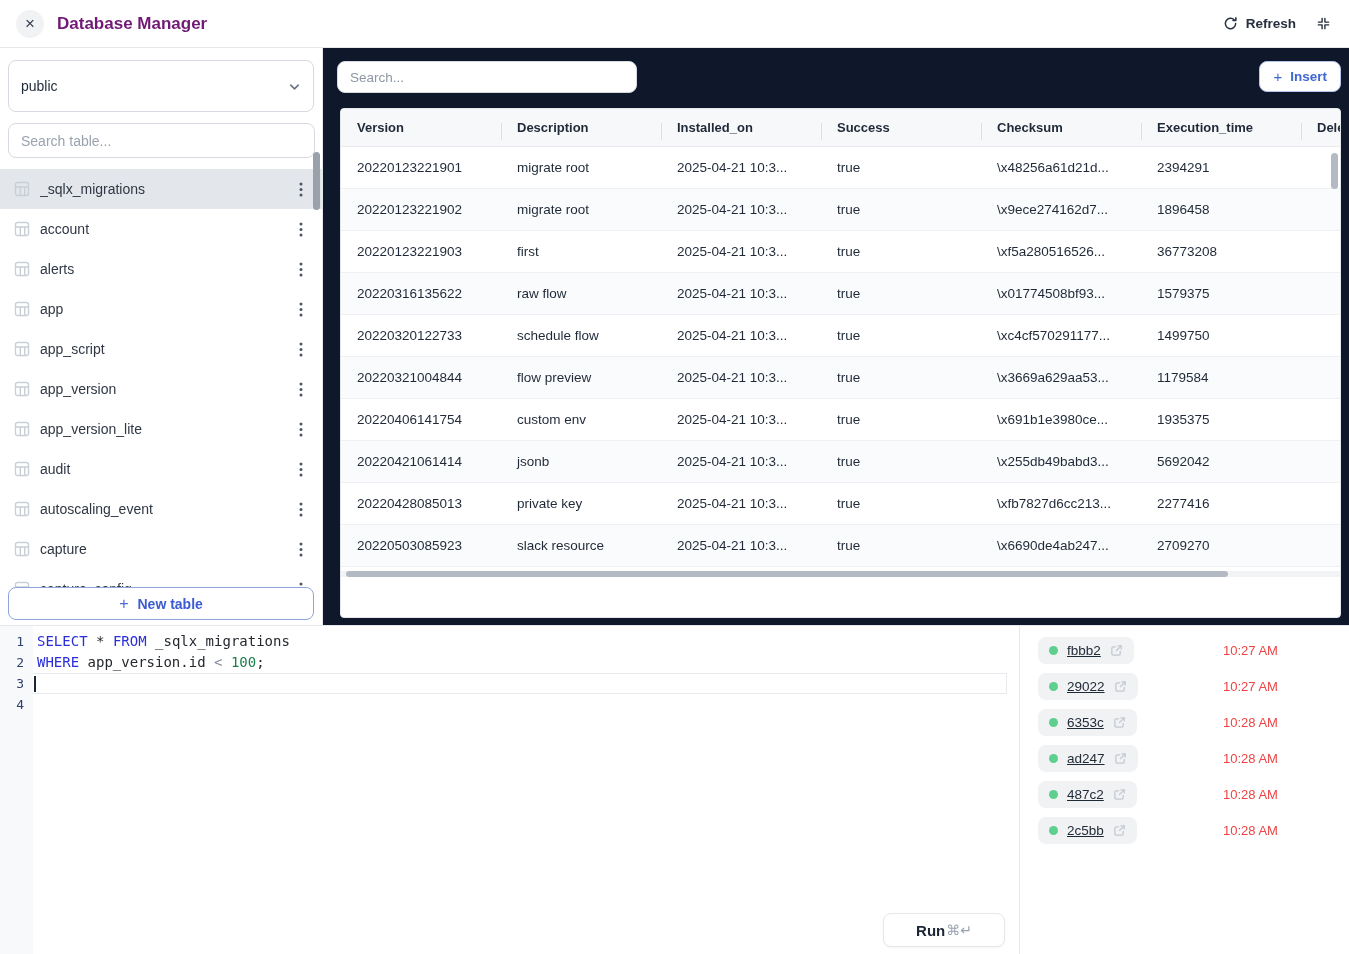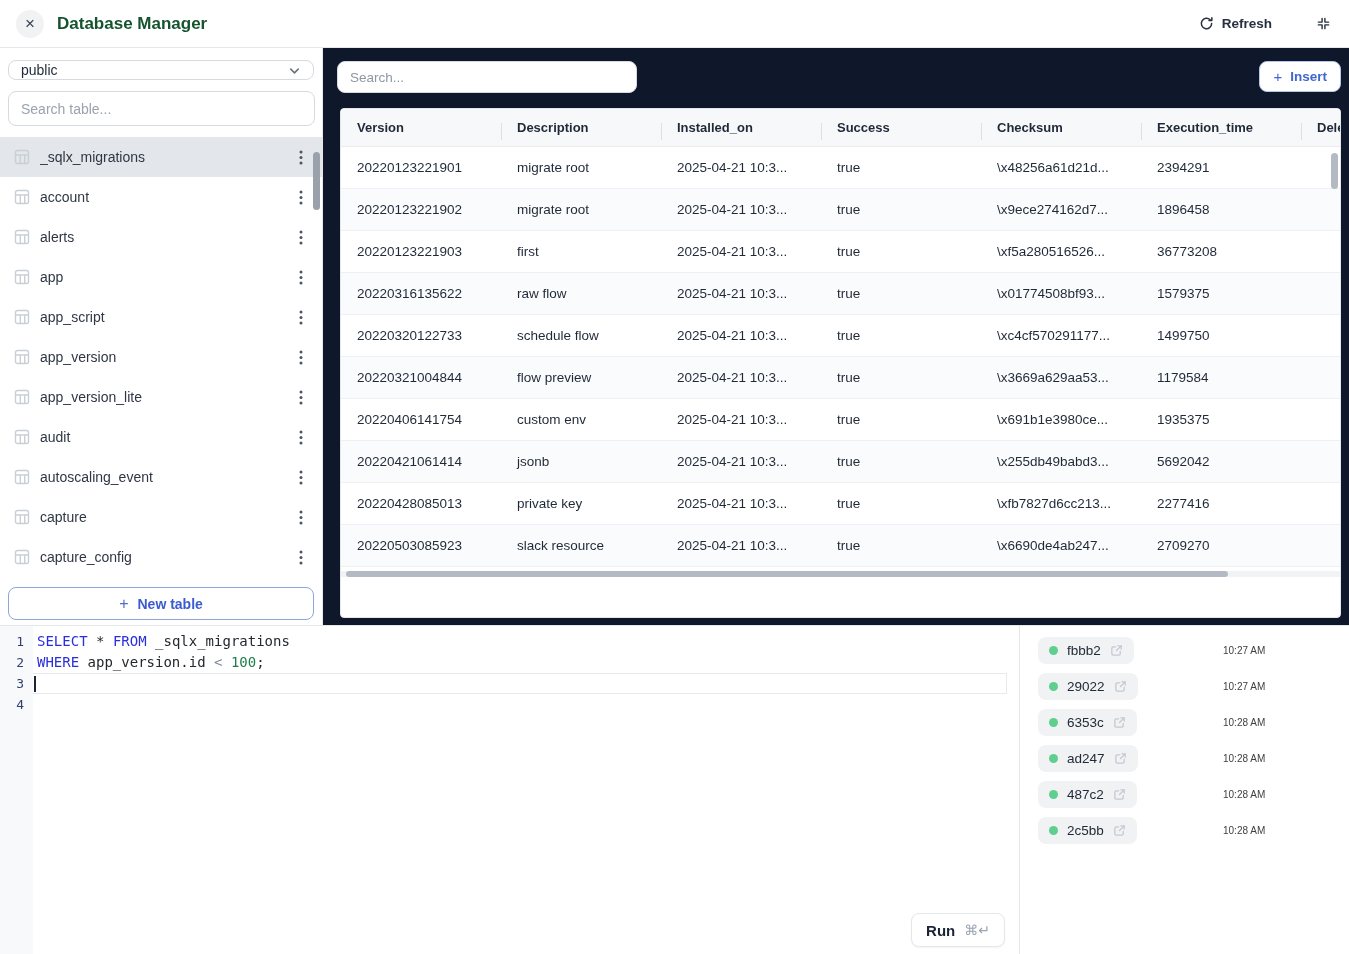--- a/index.html
+++ b/index.html
@@ -15,33 +15,33 @@
   #header {
     position:absolute; top:0; left:0; right:0; height:48px;
     border-bottom:1px solid #e5e7eb; display:flex; align-items:center;
     padding:0 18px 0 16px; background:#fff; z-index:30;
   }
   .close-btn {
     width:28px; height:28px; border-radius:50%; background:#f1f2f4;
     display:flex; align-items:center; justify-content:center;
     font-size:17px; color:#374151; cursor:pointer; line-height:1;
   }
-  .app-title { font-size:17px; font-weight:700; color:#14532d; margin-left:13px; }
-  .header-right { margin-left:auto; display:flex; align-items:center; gap:44px; }
+  .app-title { font-size:17px; font-weight:700; color:#701a75; margin-left:13px; }
+  .header-right { margin-left:auto; display:flex; align-items:center; gap:20px; }
   .refresh-btn { display:flex; align-items:center; gap:8px; cursor:pointer; }
   .refresh-btn span { font-size:13.5px; font-weight:700; color:#27303f; }
   .collapse-btn { cursor:pointer; }
 
   
   #sidebar {
     position:absolute; top:48px; left:0; width:323px; height:577px;
     border-right:1px solid #e5e7eb; background:#fff; overflow:hidden;
   }
   .schema-select {
-    margin:12px 8px 0 8px; height:20px; border:1px solid #d6dae0; border-radius:8px;
+    margin:12px 8px 0 8px; height:52px; border:1px solid #d6dae0; border-radius:8px;
     display:flex; align-items:center; justify-content:space-between;
     padding:0 12px; font-size:14px; color:#1f2937; cursor:pointer; background:#fff;
   }
   .table-search {
     margin:11px 8px 0 8px; width:307px; height:35px; border:1px solid #d6dae0;
     border-radius:8px; padding:0 12px; font-size:14px; color:#4c1d95; outline:none;
     font-family:"Liberation Sans", sans-serif;
   }
   .table-search::placeholder { color:#9aa3af; }
   #table-list { margin-top:11px; height:437px; overflow:hidden; }
@@ -141,39 +141,39 @@
   .cline.active {
     border-top:1px solid #e7e9ed; border-bottom:1px solid #e7e9ed; border-right:1px solid #e7e9ed;
     margin-right:12px; height:21px; position:relative;
   }
   .caret { position:absolute; left:1px; top:2px; width:1.5px; height:16px; background:#1b2536; }
   .tok-kw  { color:#2b2fd9; }
   .tok-kw2 { color:#7d8799; }
   .tok-num { color:#1a7f4b; }
   .tok-pl  { color:#24292e; }
   .run-btn {
-    position:absolute; right:14px; bottom:7px; height:34px; padding:0 14px;
+    position:absolute; right:14px; bottom:7px; height:34px; padding:0 32px;
     background:#fff; border:1px solid #e4e7ec; border-radius:8px;
     box-shadow:0 1px 2px rgba(16,24,40,0.05);
-    display:flex; align-items:center; gap:9px; cursor:pointer;
+    display:flex; align-items:center; gap:1px; cursor:pointer;
     font-family:"Liberation Sans", sans-serif;
   }
   .run-btn .run-label { font-size:15px; font-weight:700; color:#1b2536; }
   .run-btn .run-shortcut { font-size:14px; color:#9aa3b2; }
 
   
   #history { position:absolute; left:1021px; right:0; top:0; bottom:0; background:#fff; padding-top:6px; }
-  .hrow { position:relative; height:36px; display:flex; align-items:center; padding-left:17px; }
+  .hrow { position:relative; height:36px; display:flex; align-items:center; padding-left:17px;text-decoration:underline; }
   .chip {
     display:inline-flex; align-items:center; gap:9px; height:27px; padding:0 11px;
     background:#f1f2f4; border-radius:8px; cursor:pointer;
   }
   .chip .dot { width:9px; height:9px; border-radius:50%; background:#5fcf8e; }
   .chip .hid { font-size:13.5px; color:#222b38; }
-  .htime { position:absolute; left:202px; font-size:10px; color:#404040; }
+  .htime { position:absolute; left:202px; font-size:13px; color:#ef4444; }
 </style>
 </head>
 <body>
 
 <div id="header">
   <div class="close-btn">×</div>
   <div class="app-title">Database Manager</div>
   <div class="header-right">
     <div class="refresh-btn">
       <svg width="15" height="15" viewBox="0 0 16 16" fill="none" stroke="#27303f" stroke-width="1.6" stroke-linecap="round" stroke-linejoin="round">

